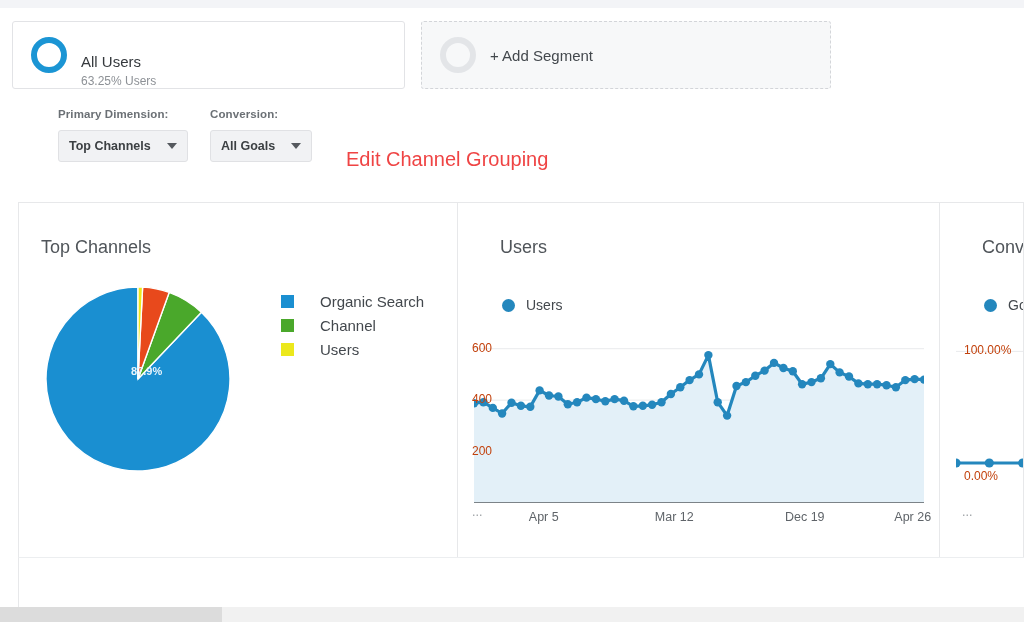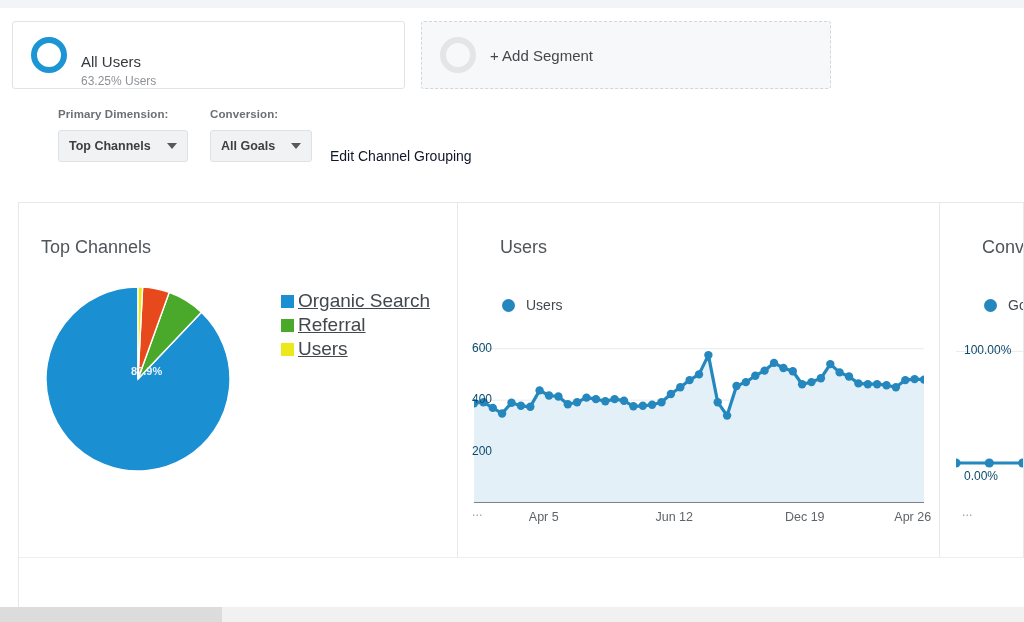--- a/index.html
+++ b/index.html
@@ -46,22 +46,22 @@
     border: 1px solid #e0e1e4; border-radius: 3px; box-sizing: border-box;
     display: inline-flex; align-items: center; padding: 0 10px;
     font-size: 12.5px; font-weight: bold; color: #3c4043; cursor: pointer;
   }
   .caret {
     width: 0; height: 0; margin-left: 16px;
     border-left: 5px solid transparent; border-right: 5px solid transparent;
     border-top: 6px solid #55595e;
   }
   .edit-link {
-    position: absolute; left: 290px; top: 40px;
-    font-size: 14px; color: #0f172a; text-decoration: none; cursor: pointer;
+    position: absolute; left: 306px; top: 40px;
+    font-size: 20px; color: #ef4444; text-decoration: none; cursor: pointer;
   }
 
   
   .panels {
     position: absolute; left: 18px; top: 202px; width: 1006px; height: 355px;
     background: #fff; border: 1px solid #e7e8ea; border-bottom: none;
     box-sizing: border-box; display: flex;
   }
   .panel { position: relative; height: 100%; box-sizing: border-box; }
   .panel + .panel { border-left: 1px solid #e7e8ea; }
@@ -77,35 +77,35 @@
 
   
   .pie-wrap { position: absolute; left: 27px; top: 84px; width: 184px; height: 184px; }
   .pie-pct {
     position: absolute; left: 112px; top: 162px;
     font-size: 11px; color: #e9f4fb; font-weight: bold;
   }
   .pie-legend { position: absolute; left: 262px; top: 86px; }
   .lg-row { display: flex; align-items: center; height: 24px; }
   .lg-sw { width: 13px; height: 13px; flex: none; }
-  .lg-tx { margin-left: 4px; font-size: 19px; color: #43484d; white-space: nowrap; text-decoration: underline; }
+  .lg-tx { margin-left: 26px; font-size: 15px; color: #43484d; white-space: nowrap; }
 
   
   .chart-legend { position: absolute; display: flex; align-items: center; }
   .cl-dot { width: 13px; height: 13px; border-radius: 50%; background: #2487bd; }
   .cl-tx { margin-left: 11px; font-size: 14px; color: #43484d; }
   .users-legend { left: 44px; top: 94px; }
   .conv-legend { left: 44px; top: 94px; }
 
   .plot { position: absolute; }
   .users-plot { left: 16px; top: 120px; width: 450px; height: 180px; }
   .conv-plot { left: 16px; top: 120px; width: 200px; height: 180px; }
 
   .ylab {
-    position: absolute; font-size: 12px; color: #0c4a6e;
+    position: absolute; font-size: 12px; color: #c2410c;
     background: transparent; white-space: nowrap;
   }
   .xlab {
     position: absolute; font-size: 12.5px; color: #5f6469;
     transform: translateX(-50%); white-space: nowrap;
   }
   .xdots { position: absolute; font-size: 12.5px; color: #9a9ea2; }
 
   
   .bottom-fill { position: absolute; left: 18px; top: 557px; width: 1006px; height: 50px;
@@ -167,21 +167,21 @@
         </svg>
       </div>
       <div class="pie-pct">87.9%</div>
       <div class="pie-legend">
           <div class="lg-row">
             <span class="lg-sw" style="background: rgb(26, 143, 209);"></span>
             <span class="lg-tx">Organic Search</span>
           </div>
           <div class="lg-row">
             <span class="lg-sw" style="background: rgb(74, 168, 43);"></span>
-            <span class="lg-tx">Referral</span>
+            <span class="lg-tx">Channel</span>
           </div>
           <div class="lg-row">
             <span class="lg-sw" style="background: rgb(236, 232, 28);"></span>
             <span class="lg-tx">Users</span>
           </div>
         </div>
     </div>
 
     <div class="panel p-users">
       <div class="panel-title">Users</div>
@@ -252,21 +252,21 @@
           <line id="users-axis" x1="0" y1="180" x2="450" y2="180" stroke="#5a5f63" stroke-width="1.4"></line>
         </svg>
       </div>
       <div id="users-ylabels">
           <div class="ylab" style="left: 14px; top: 240.571px;">200</div>
           <div class="ylab" style="left: 14px; top: 189.143px;">400</div>
           <div class="ylab" style="left: 14px; top: 137.714px;">600</div>
         </div>
       <div id="users-xlabels">
           <div class="xlab" style="left: 85.75px; top: 307px;">Apr 5</div>
-          <div class="xlab" style="left: 216.25px; top: 307px;">Jun 12</div>
+          <div class="xlab" style="left: 216.25px; top: 307px;">Mar 12</div>
           <div class="xlab" style="left: 346.75px; top: 307px;">Dec 19</div>
           <div class="xlab" style="left: 454.75px; top: 307px;">Apr 26</div>
           <div class="xdots" style="left: 14px; top: 302px;">...</div>
         </div>
     </div>
 
     <div class="panel p-conv">
       <div class="panel-title">Conv</div>
       <div class="chart-legend conv-legend">
         <span class="cl-dot"></span>

